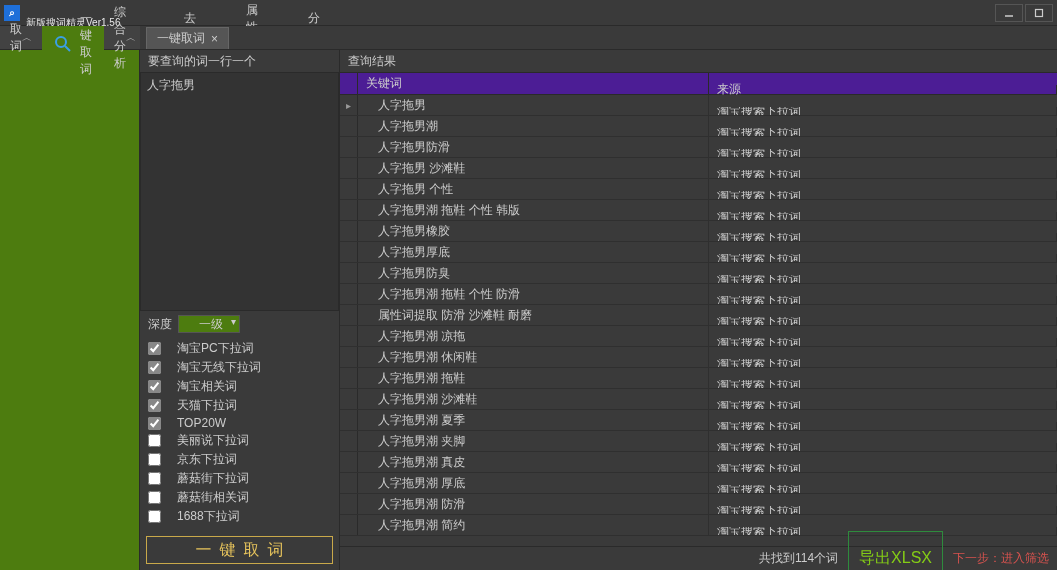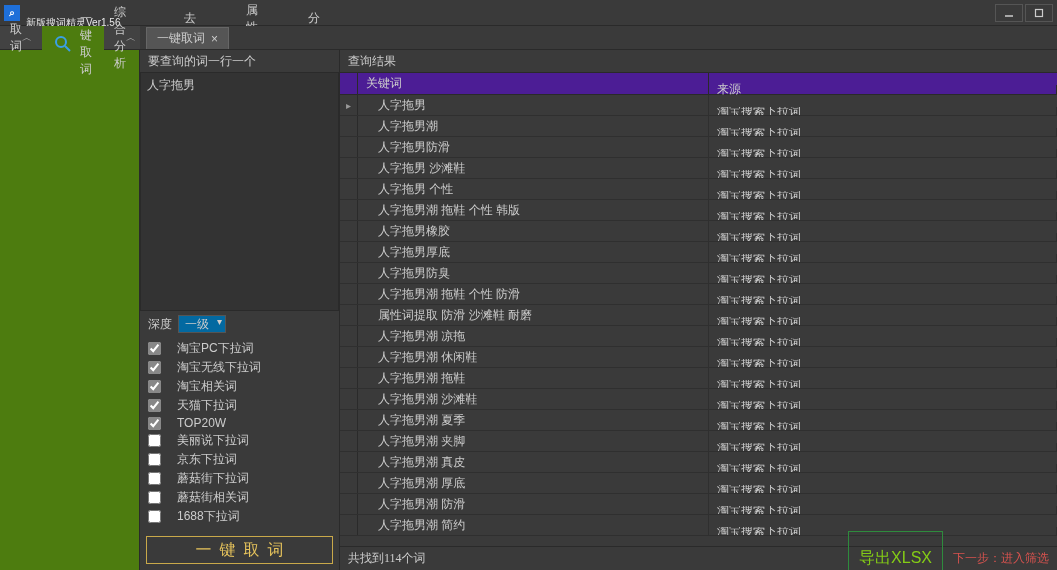--- a/index.html
+++ b/index.html
@@ -25,42 +25,42 @@
 .tabbar { height: 24px; background: #3a3a3a; display: flex; align-items: flex-end; border-bottom: 1px solid #2a2a2a; padding-left: 6px; }
 .tab { height: 22px; padding: 0 10px; background: #555; display: flex; align-items: center; gap: 6px; border: 1px solid #666; border-bottom: none; font-size: 12px; cursor: pointer; }
 .tab .close { font-size: 12px; cursor: pointer; }
 
 .workarea { flex: 1; display: flex; }
 
 .query-panel { width: 200px; display: flex; flex-direction: column; border-right: 1px solid #2a2a2a; }
 .panel-label { height: 22px; display: flex; align-items: center; padding: 0 8px; }
 .query-input { flex: 1; background: #333; border: 1px solid #2a2a2a; margin: 0; padding: 4px 6px; color: #ccc; resize: none; outline: none; font-size: 12px; }
 .depth-row { display: flex; align-items: center; padding: 4px 8px; gap: 6px; }
-.depth-select { background: #0369a1; border: 1px solid #555; color: #ccc; font-size: 12px; padding: 1px 16px 1px 6px; appearance: none; position: relative; }
+.depth-select { background: #4d7c0f; border: 1px solid #555; color: #ccc; font-size: 12px; padding: 1px 16px 1px 20px; appearance: none; position: relative; }
 .depth-wrap { position: relative; display: inline-block; }
 .depth-wrap::after { content: "▾"; position: absolute; right: 4px; top: 1px; font-size: 10px; color: #ccc; pointer-events: none; }
 .source-list { padding: 2px 8px 6px 8px; }
 .source-item { display: flex; align-items: center; gap: 16px; padding: 1px 0; cursor: pointer; }
 .source-item input[type=checkbox] { width: 13px; height: 13px; accent-color: #888; }
 .fetch-btn { margin: 4px 6px 6px 6px; height: 28px; border: 1px solid #c9a94a; background: transparent; color: #e6c35c; font-size: 16px; cursor: pointer; letter-spacing: 8px; padding-left: 8px; }
 
 .results-panel { flex: 1; display: flex; flex-direction: column; }
 .results-header { height: 22px; display: flex; align-items: center; padding: 0 8px; }
 .grid { flex: 1; overflow: auto; border-top: 1px solid #2a2a2a; }
 .grid-header { display: flex; height: 22px; background: #4c1d95; border-bottom: 1px solid #2a2a2a; position: sticky; top: 0; }
 .grid-header .cell { border-right: 1px solid #2a2a2a; display: flex; align-items: center; padding: 0 8px; }
 .col-indicator { width: 18px; flex-shrink: 0; border-right: 1px solid #2a2a2a; display: flex; align-items: center; justify-content: center; color: #999; font-size: 10px; }
 .col-kw { flex: 1; }
 .col-src { width: 348px; flex-shrink: 0; margin-top: 12px; }
 .grid-row { display: flex; height: 21px; border-bottom: 1px solid #2f2f2f; }
 .grid-row .cell { display: flex; align-items: center; padding: 0 8px; border-right: 1px solid #2f2f2f; overflow: hidden; white-space: nowrap; }
 .grid-row .col-kw { padding-left: 20px; }
 
 .statusbar { height: 24px; background: #3a3a3a; border-top: 1px solid #2a2a2a; display: flex; align-items: center; padding: 0 8px; gap: 10px; }
-.statusbar .count { flex: 1; text-align: left; font-family: Liberation Serif, serif; }
+.statusbar .count { flex: 1; text-align: right; }
 .btn-export { border: 1px solid #2e8b3d; background: transparent; color: #84cc16; padding: 16px 10px; font-size: 16px; cursor: pointer; }
 .next-step { color: #d9534f; cursor: pointer; }
 
 .grid::-webkit-scrollbar { width: 10px; }
 .grid::-webkit-scrollbar-track { background: #333; }
 .grid::-webkit-scrollbar-thumb { background: #555; }
 </style>
 </head>
 <body>
 

